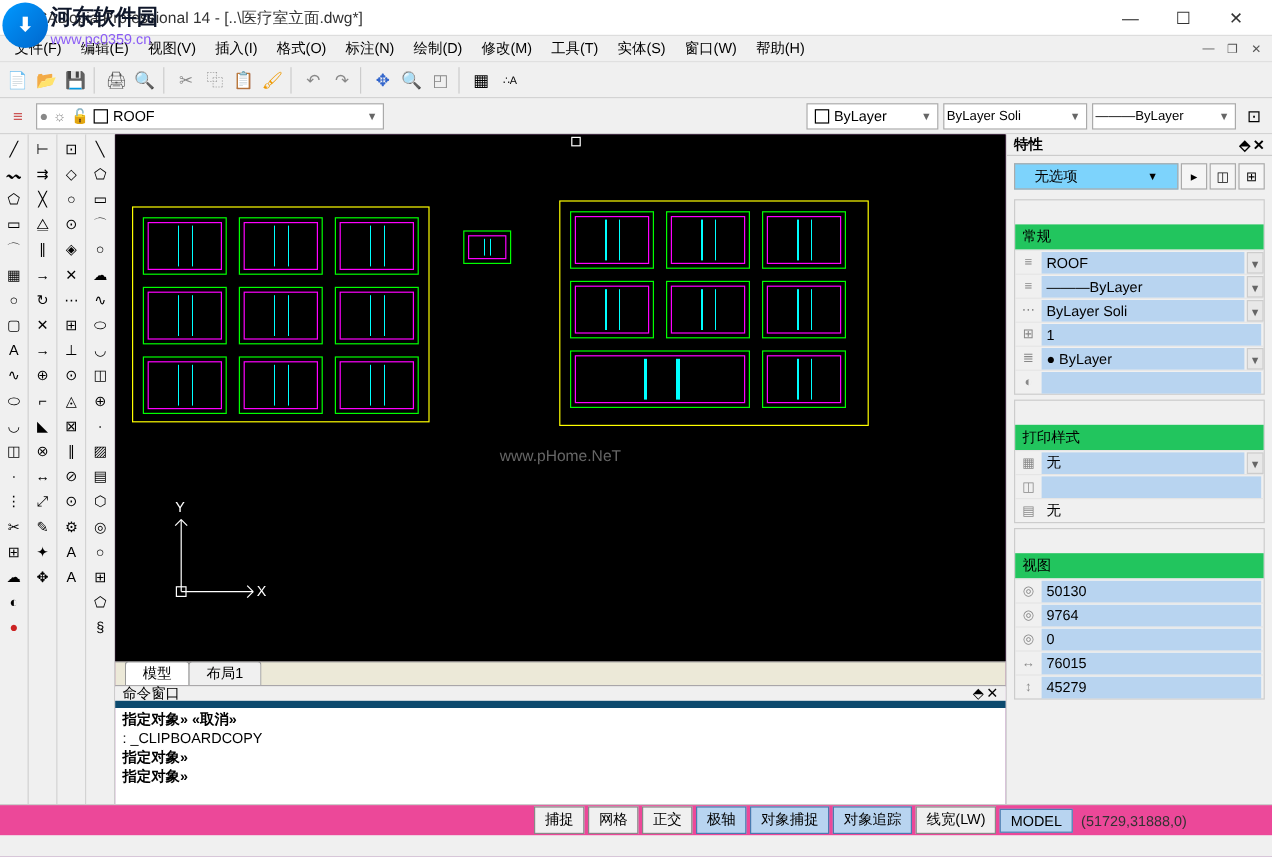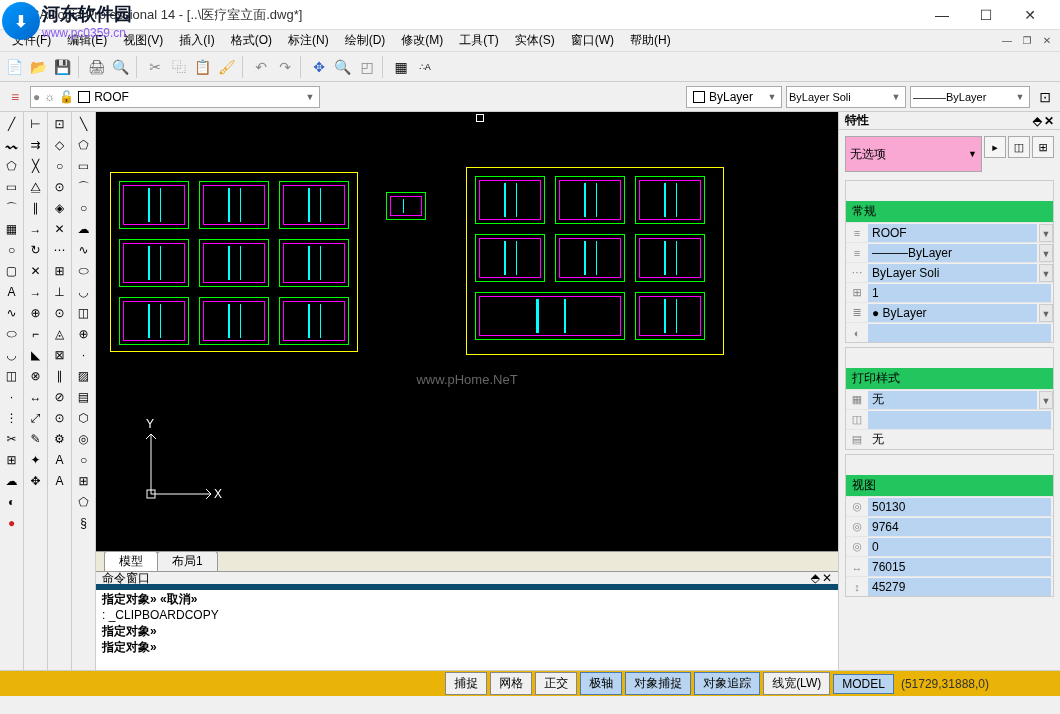--- a/index.html
+++ b/index.html
@@ -54,30 +54,30 @@
 .cmdwin .cmdtitle { height: 18px; background: #f0f0f0; border-bottom: 6px solid #0c4a6e; padding: 0 6px; display: flex; align-items: center; }
 .cmdwin .cmdtitle .cx { margin-left: auto; display:flex; gap:2px; }
 .cmdwin .cmdtext { padding: 1px 6px; line-height: 16px; font-size: 13px; font-family: SimSun, monospace; overflow: hidden; height: 80px; }
 .cmdwin .cmdtext div { white-space: nowrap; }
 .cmdwin .bold { font-weight: bold; }
 
 .props-panel { width: 222px; background: #f0f0f0; border-left: 1px solid #ccc; display: flex; flex-direction: column; overflow:hidden; }
 .props-title { height: 18px; background: #f0f0f0; display: flex; align-items: center; padding: 0 6px; font-weight: bold; border-bottom: 1px solid #ccc; }
 .props-title .px { margin-left: auto; display:flex; gap:2px; font-size:10px; }
 .props-sel { padding: 6px; display: flex; gap: 2px; }
-.props-sel .sel-dd { flex: 1; border: 1px solid #aaa; background: #f9a8d4; height: 36px; display: flex; align-items: center; padding: 0 4px; }
+.props-sel .sel-dd { flex: 1; border: 1px solid #aaa; background: #7dd3fc; height: 22px; display: flex; align-items: center; padding: 0 16px; }
 .props-sel .pbtn { width: 22px; height: 22px; border: 1px solid #aaa; background: #f5f5f5; display: flex; align-items: center; justify-content: center; font-size: 11px; }
 .props-group { margin: 2px 6px; border: 1px solid #ccc; }
 .props-group .ghdr { background: #22c55e; padding: 2px 6px; font-size: 12px; margin-top: 20px; }
 .props-row { display: flex; align-items: center; height: 20px; border-top: 1px solid #e5e5e5; }
 .props-row .ricon { width: 22px; display: flex; justify-content: center; color: #888; font-size: 11px; }
 .props-row .rval { flex: 1; background: #b8d4f0; height: 18px; display: flex; align-items: center; padding: 0 4px; margin-right: 2px; font-size: 12px; }
 .props-row .rdd { width: 14px; text-align: center; color: #666; background: #e8e8e8; height: 18px; line-height: 18px; font-size: 9px; border:1px solid #ccc; }
 
-.statusbar { height: 26px; background: #eab308; border-top: 1px solid #ccc; display: flex; align-items: center; padding: 0 8px; gap: 3px; }
+.statusbar { height: 26px; background: #ec4899; border-top: 1px solid #ccc; display: flex; align-items: center; padding: 0 8px; gap: 3px; }
 .sbtn { padding: 2px 8px; border: 1px solid #888; background: #f0f0f0; font-size: 12px; }
 .sbtn.active { background: #b8d4f0; border-color: #4a7bb0; }
 .coords { margin-left: 4px; font-size: 12px; color: #333; }
 .spacer { flex: 1; }
 </style>
 </head>
 <body>
 
 <div class="watermark">
   <div class="logo">⬇</div>
@@ -143,21 +143,21 @@
   <div class="tbtn" style="color:#c55">≡</div>
   <div class="layer-dropdown layer-main">
     <span style="color:#888">●</span>
     <span style="color:#888;margin:0 4px">☼</span>
     <span style="color:#888">🔓</span>
     <span class="color-sw"></span>
     <span style="flex:1">ROOF</span>
     <span class="dd-arrow">▼</span>
   </div>
   <div style="flex:1"></div>
-  <div class="layer-dropdown" style="width:96px">
+  <div class="layer-dropdown" style="width:110px">
     <span class="color-sw"></span>
     <span style="flex:1">ByLayer</span>
     <span class="dd-arrow">▼</span>
   </div>
   <div class="layer-dropdown" style="width:120px">
     <span style="flex:1;font-size:11px">ByLayer      Soli</span>
     <span class="dd-arrow">▼</span>
   </div>
   <div class="layer-dropdown" style="width:120px">
     <span style="flex:1;font-size:11px">———ByLayer</span>

